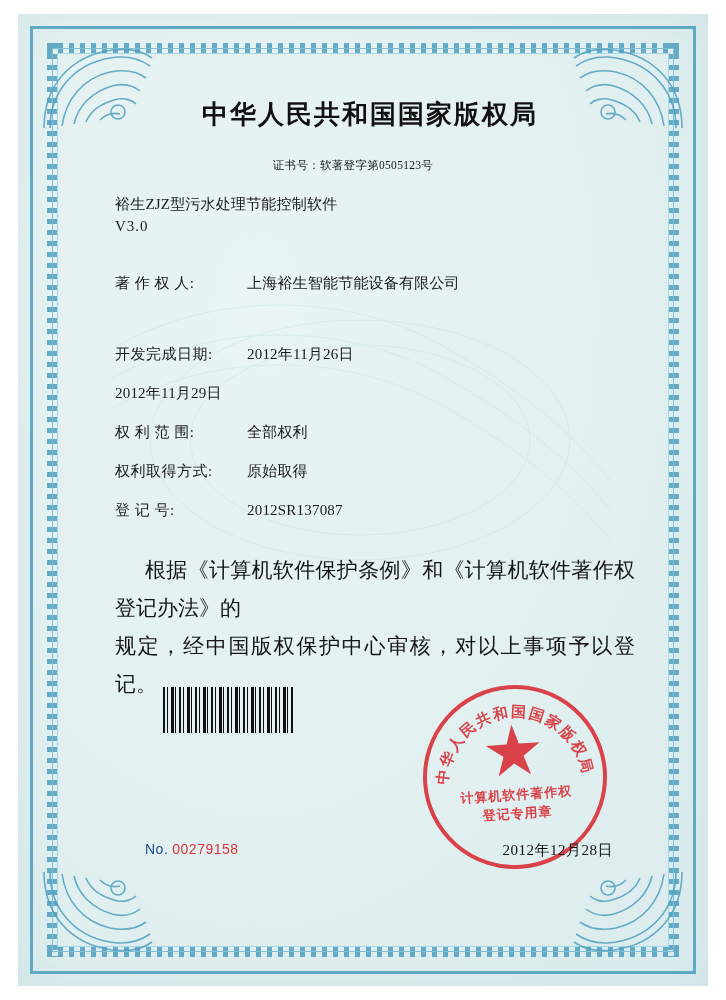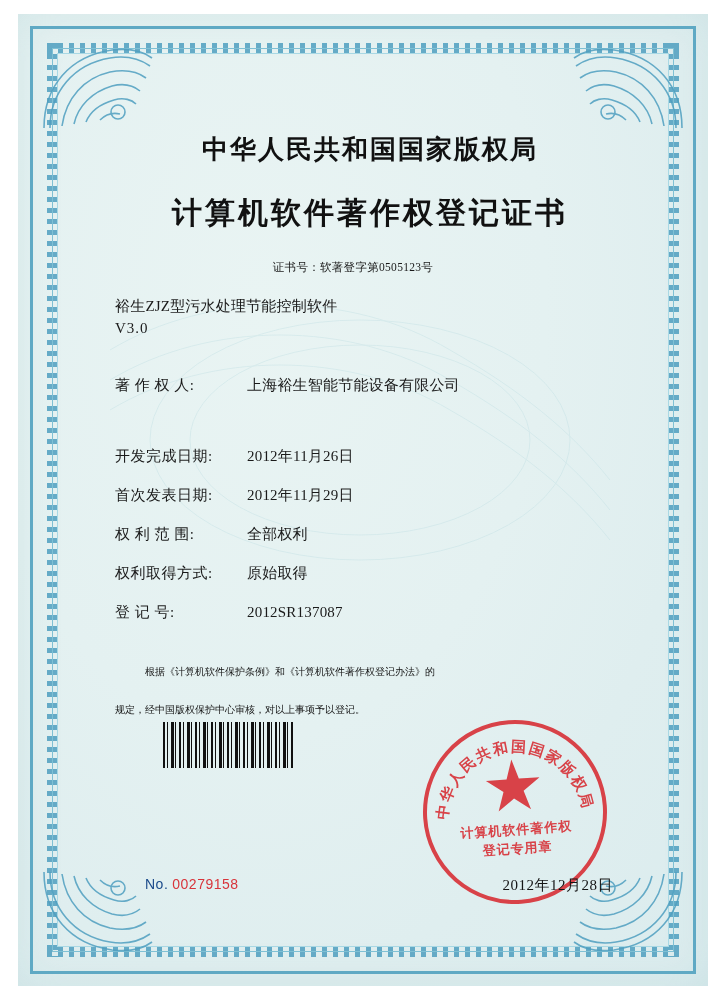--- a/index.html
+++ b/index.html
@@ -98,21 +98,21 @@
     top: 230px;
     width: 540px;
     height: 420px;
     opacity: 0.35;
     pointer-events: none;
   }
 
   .content {
     position: absolute;
     left: 57px;
-    top: 70px;
+    top: 35px;
     width: 626px;
     height: 894px;
   }
 
   .title-main {
     text-align: center;
     font-size: 26px;
     font-weight: bold;
     letter-spacing: 2px;
     color: #111;
@@ -168,21 +168,21 @@
 
   .gap-1 { height: 30px; }
   .gap-2 { height: 24px; }
 
   .rows-2 .field-row { margin-bottom: 17px; }
 
   .statement {
     margin-top: 30px;
     padding-left: 58px;
     padding-right: 48px;
-    font-size: 10px;
+    font-size: 21px;
     line-height: 38px;
     color: #141414;
     text-align: justify;
   }
   .statement .indent { padding-left: 30px; display: inline; }
 
   
   .barcode {
     position: absolute;
     left: 106px;
@@ -324,21 +324,20 @@
       <path d="M20 120 C120 60 260 60 360 120 C430 160 480 200 520 250"></path>
       <path d="M20 150 C120 90 260 90 360 150 C430 190 480 230 520 280"></path>
       <path d="M20 180 C120 120 260 120 360 180 C430 220 480 260 520 310"></path>
       <ellipse cx="270" cy="210" rx="210" ry="120"></ellipse>
       <ellipse cx="270" cy="210" rx="170" ry="95"></ellipse>
     </g>
   </svg>
 
   <div class="content">
     <div class="title-main">中华人民共和国国家版权局</div>
-    <div class="title-sub">计算机软件著作权登记证书</div>
 
     <div class="cert-no">
       <span>证书号：</span><span>软著登字第0505123号</span>
     </div>
 
     <div class="field-block">
       <div class="field-row">
         <div class="field-value">
           <span>裕生ZJZ型污水处理节能控制软件</span>
           <span class="v2">V3.0</span>
@@ -354,21 +353,20 @@
     </div>
 
     <div class="gap-2"></div>
 
     <div class="field-block rows-2">
       <div class="field-row">
         <div class="field-label">开发完成日期:</div>
         <div class="field-value">2012年11月26日</div>
       </div>
       <div class="field-row">
-        <div class="field-label">首次发表日期:</div>
         <div class="field-value">2012年11月29日</div>
       </div>
       <div class="field-row">
         <div class="field-label">权 利 范 围:</div>
         <div class="field-value">全部权利</div>
       </div>
       <div class="field-row">
         <div class="field-label">权利取得方式:</div>
         <div class="field-value">原始取得</div>
       </div>

